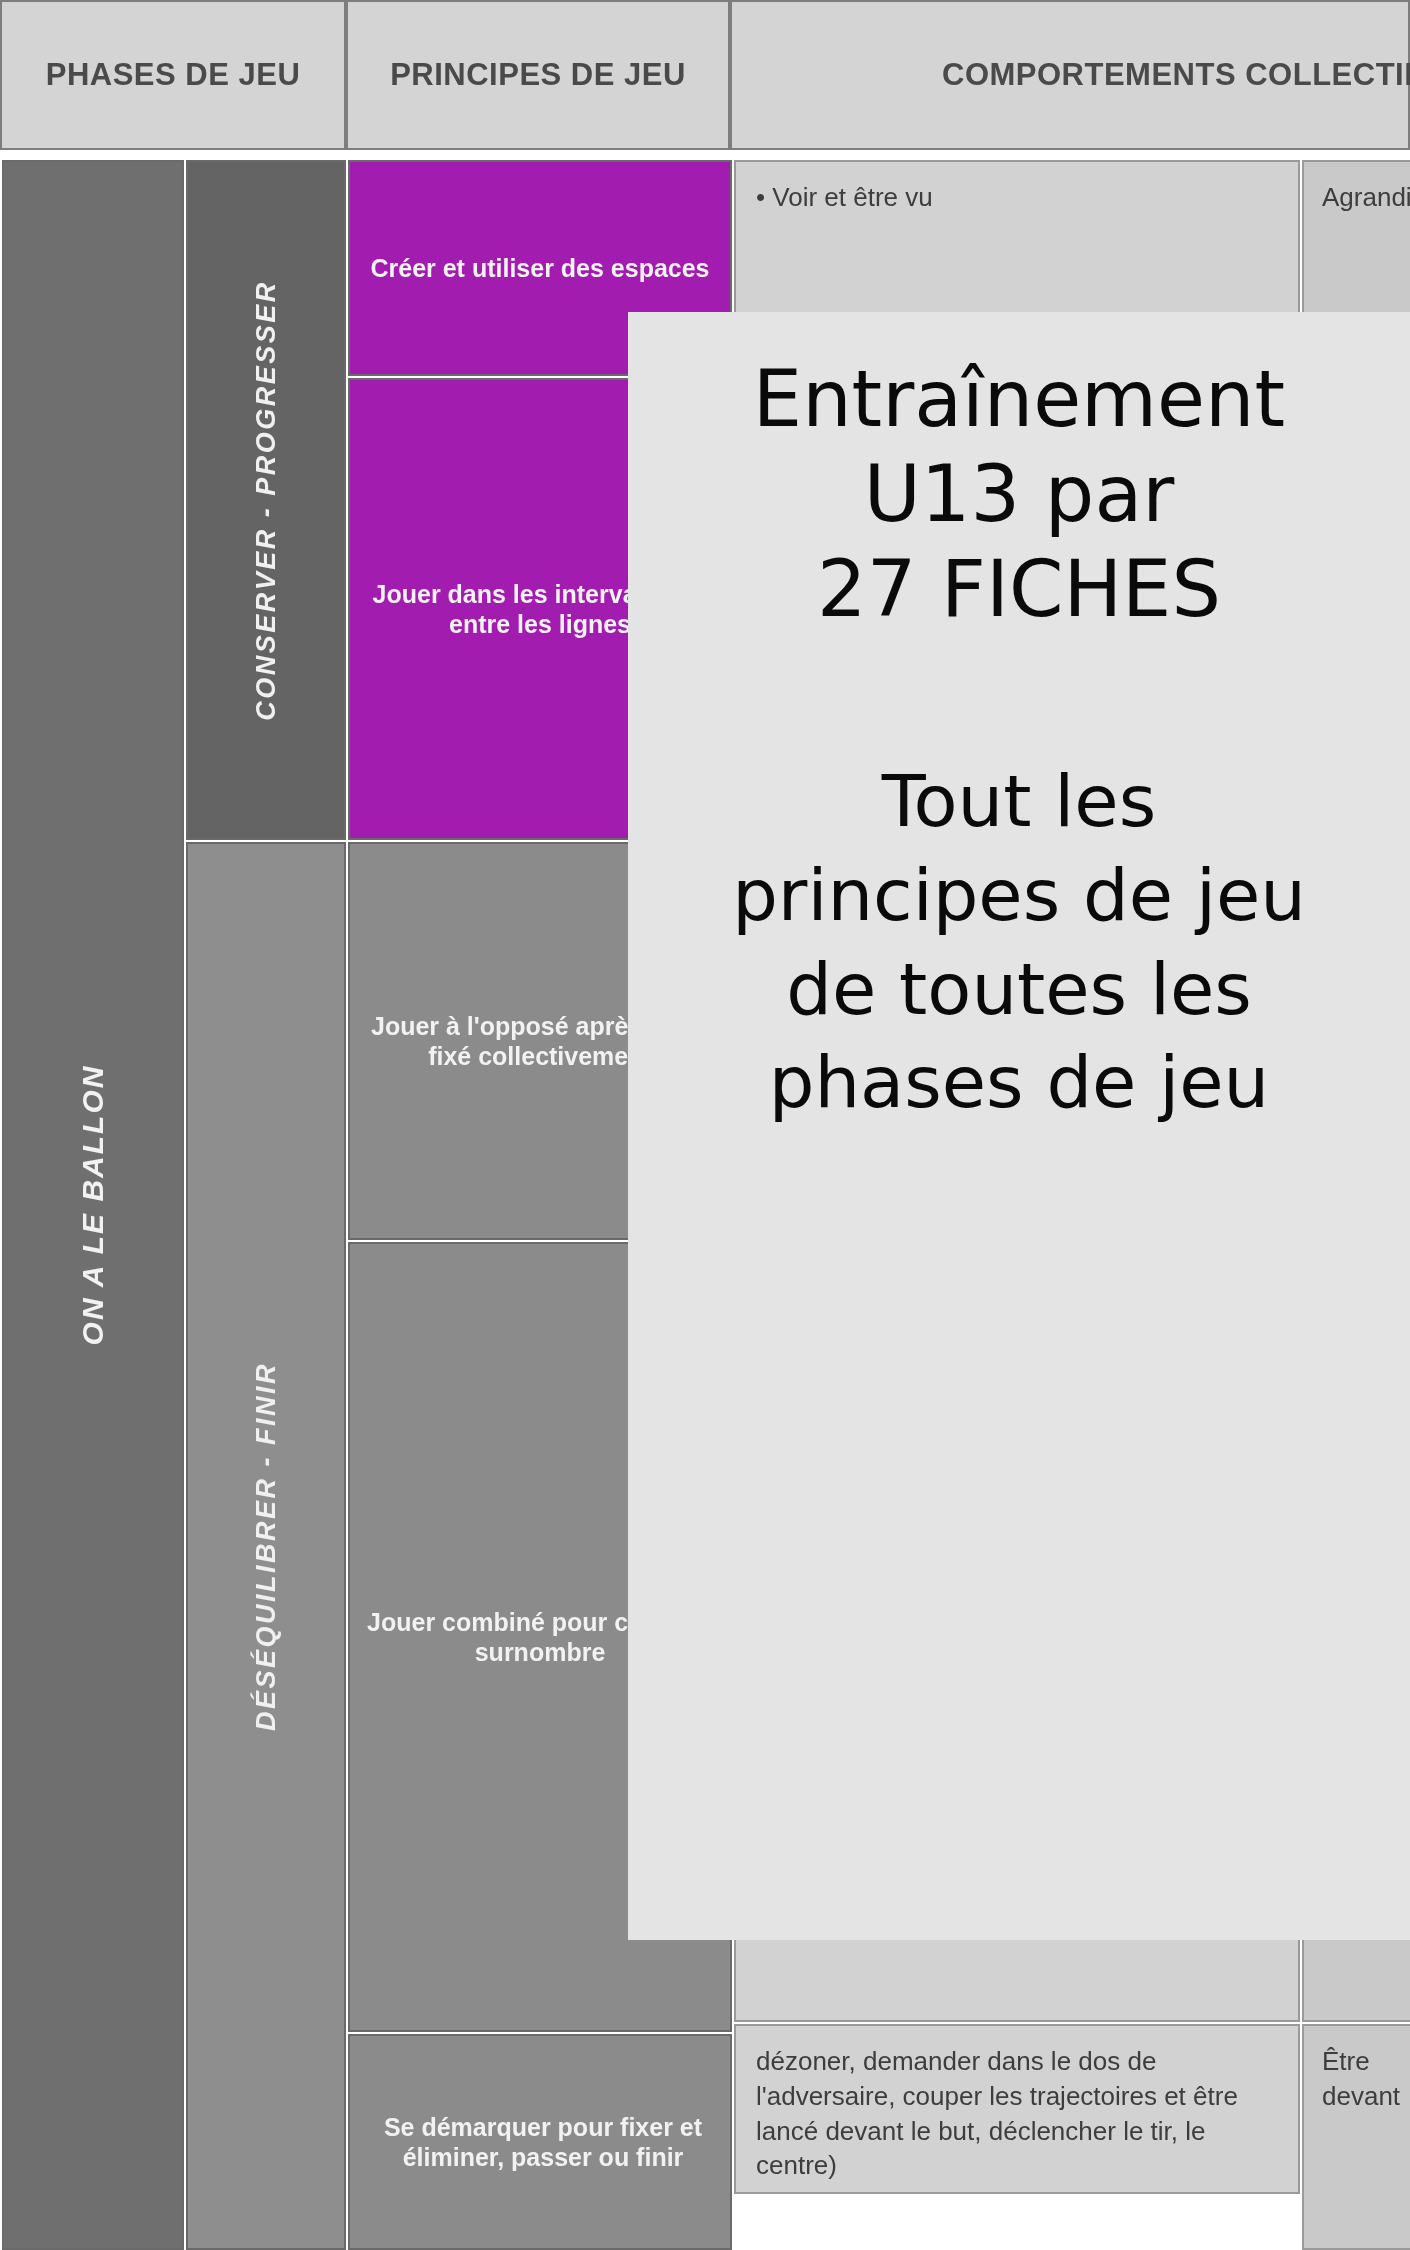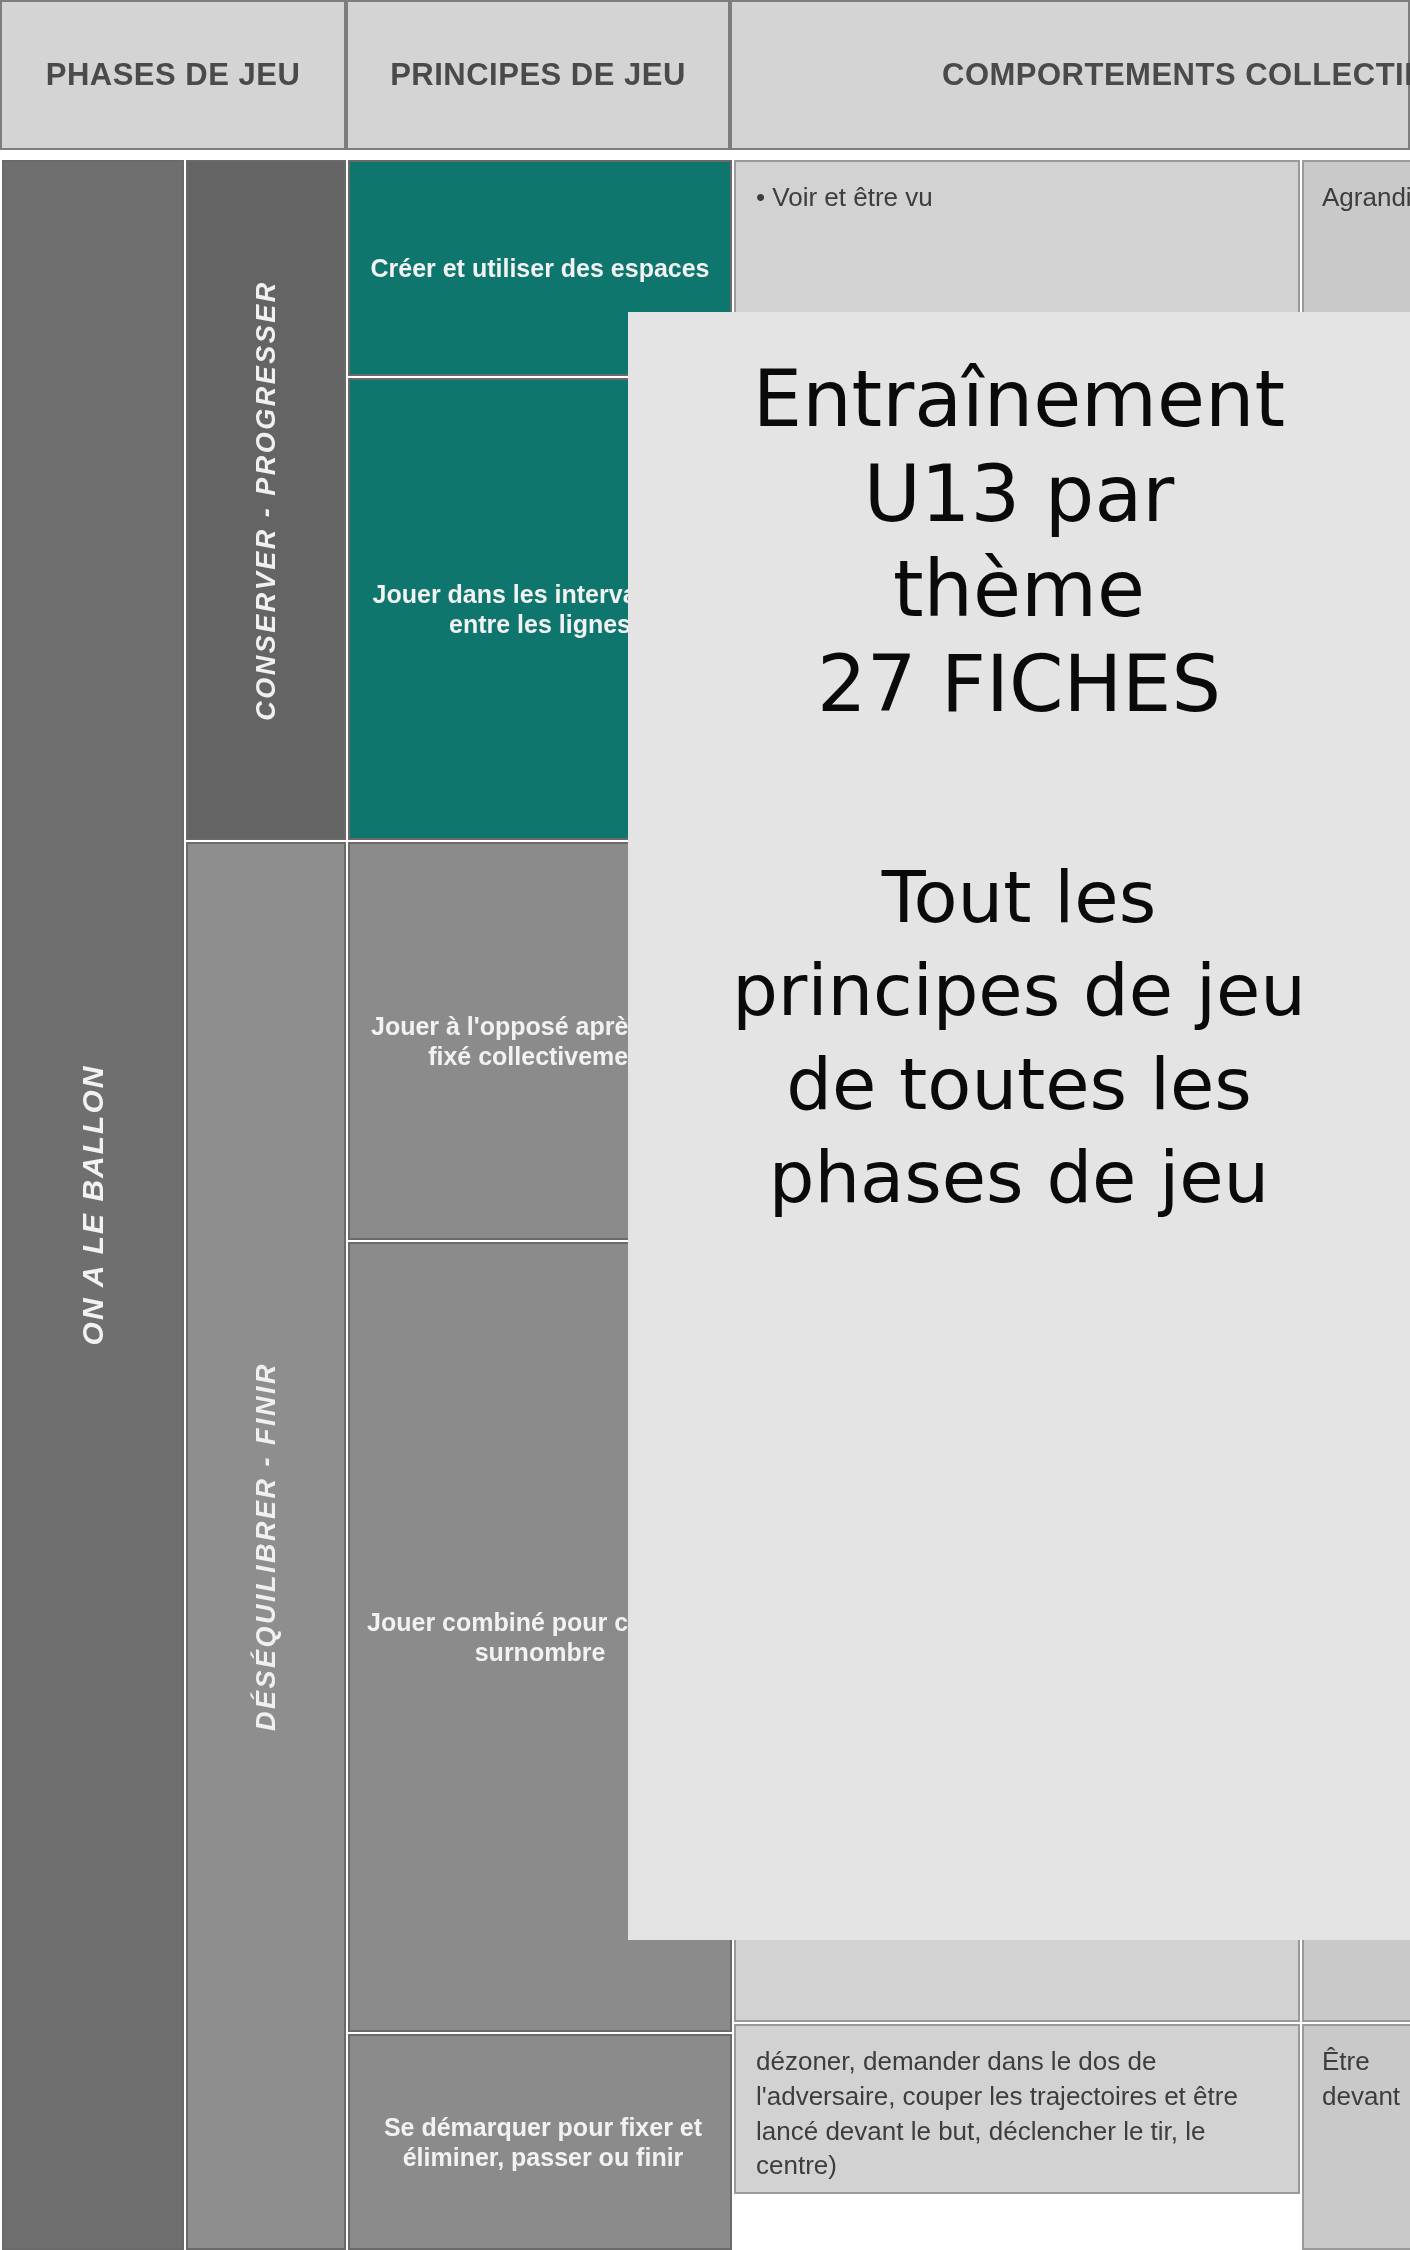--- a/index.html
+++ b/index.html
@@ -126,21 +126,21 @@
     color: #f2f2f2;
     font-weight: bold;
     font-size: 25px;
     line-height: 1.22;
     text-align: center;
     display: flex;
     align-items: center;
     justify-content: center;
     padding: 6px 10px;
   }
-  .prin.dark { background: #0f766e; }
+  .prin.dark { background: #a21caf; }
   .prin.mid  { background: #8b8b8b; }
 
   .prin-1 { top: 10px;   height: 216px; }
   .prin-2 { top: 228px;  height: 462px; }
   .prin-3 { top: 692px;  height: 398px; }
   .prin-4 { top: 1092px; height: 790px; }
   .prin-5 { top: 1884px; height: 216px; padding-left: 16px; }
 
   
   .comp {
@@ -247,20 +247,19 @@
     <div class="comp2 comp2-1">Agrandir</div>
     <div class="comp2 comp2-2"></div>
     <div class="comp2 comp2-3">Être devant</div>
 
   </div>
 </div>
 
 <div id="overlay">
   <div class="ov-line">Entraînement</div>
   <div class="ov-line">U13 par</div>
-  <div class="ov-line">thème</div>
   <div class="ov-line">27 FICHES</div>
   <div class="ov-gap"></div>
   <div class="ov-line2">Tout les</div>
   <div class="ov-line2">principes de jeu</div>
   <div class="ov-line2">de toutes les</div>
   <div class="ov-line2">phases de jeu</div>
 </div>
 
 </body></html>

